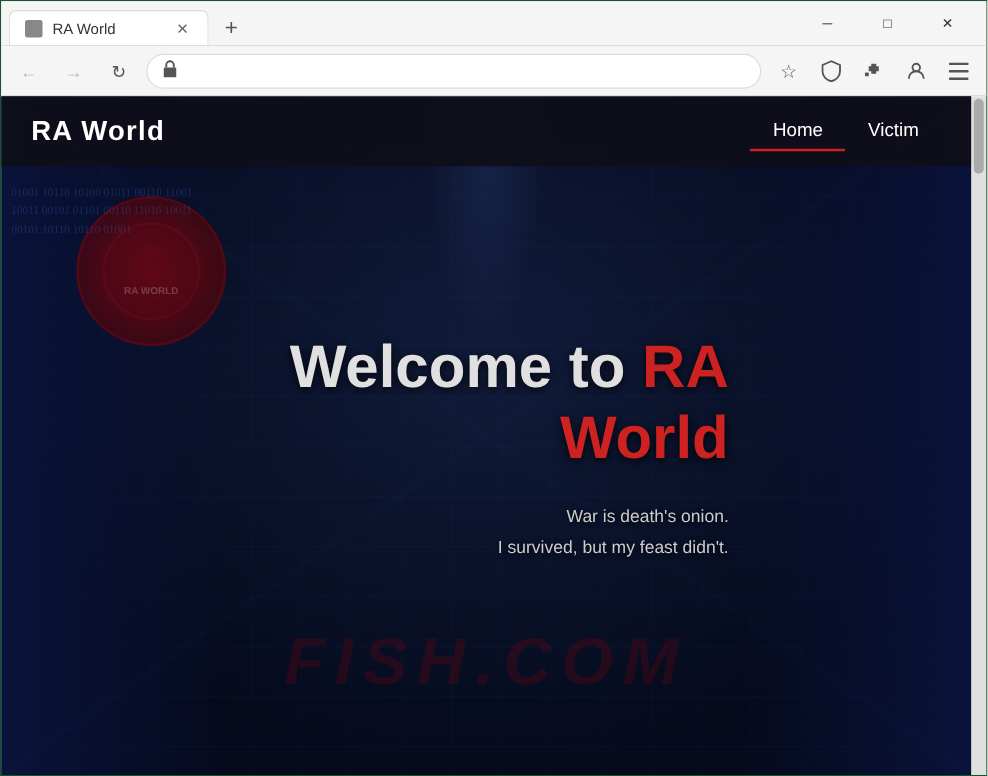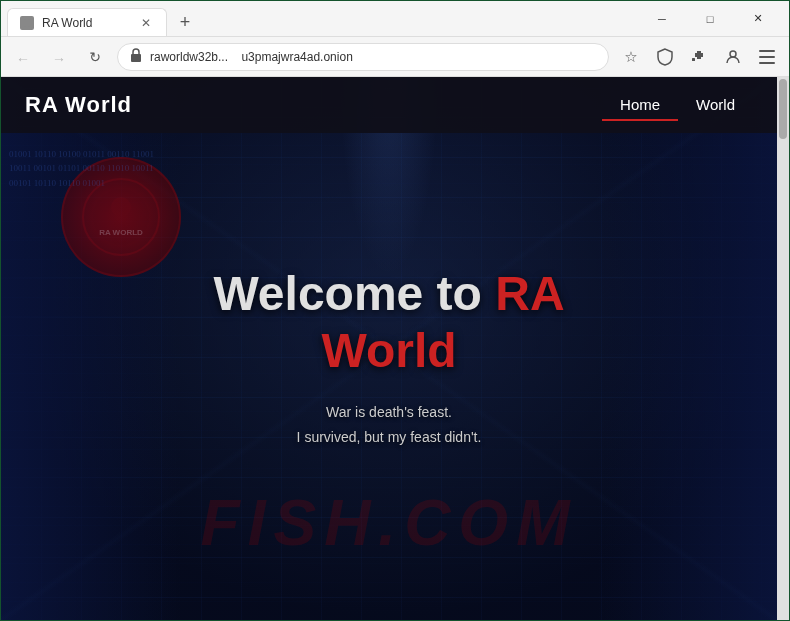--- a/index.html
+++ b/index.html
@@ -209,21 +209,21 @@
       width: 180px;
       background: linear-gradient(to left, rgba(10,20,60,0.9), transparent);
     }
 
     
     .watermark {
       position: absolute;
       bottom: 60px;
       left: 50%;
       transform: translateX(-50%);
-      font-size: 64px;
+      font-size: 53px;
       font-weight: 900;
       color: rgba(180,0,0,0.18);
       letter-spacing: 8px;
       font-style: italic;
       white-space: nowrap;
       text-transform: uppercase;
     }
 
     
     .logo-circle {
@@ -282,21 +282,21 @@
     .nav-link.active {
       border-bottom: 2px solid #cc2222;
     }
 
     
     .hero-content {
       position: absolute;
       top: 50%;
       left: 50%;
       transform: translate(-50%, -45%);
-      text-align: center;
+      text-align: right;
       z-index: 5;
     }
     .hero-title {
       font-size: 48px;
       font-weight: bold;
       color: #e0e0e0;
       line-height: 1.2;
       margin-bottom: 20px;
       text-shadow: 0 2px 8px rgba(0,0,0,0.8);
     }
@@ -386,23 +386,20 @@
     <div class="nav-btn disabled">←</div>
     <div class="nav-btn disabled">→</div>
     <div class="nav-btn">↻</div>
     <div class="url-bar">
       <span class="url-lock">
         <svg width="12" height="14" viewBox="0 0 12 14" fill="#555">
           <rect x="1" y="6" width="10" height="8" rx="1"></rect>
           <path d="M3 6V4a3 3 0 016 0v2" fill="none" stroke="#555" stroke-width="1.5"></path>
         </svg>
       </span>
-      <span class="url-text">
-        <span>raworldw32b...</span>&nbsp;&nbsp;&nbsp;&nbsp;<span>u3pmajwra4ad.onion</span>
-      </span>
     </div>
     <div class="url-bar-right">
       <div class="icon-btn">☆</div>
       <div class="icon-btn">
         <svg width="16" height="18" viewBox="0 0 16 18" fill="none" stroke="#555" stroke-width="1.5">
           <path d="M8 1L1 4v5c0 4 3 7 7 8 4-1 7-4 7-8V4L8 1z"></path>
         </svg>
       </div>
       <div class="icon-btn">
         <svg width="16" height="16" viewBox="0 0 16 16" fill="#555">
@@ -454,29 +451,29 @@
 10011 00101
 01101 00110
 11010 10011
 00101 10110
 10110 01001</div>
 
       <nav class="site-navbar">
         <span class="site-logo">RA World</span>
         <div class="site-nav-links">
           <a class="nav-link active">Home</a>
-          <a class="nav-link">World</a>
+          <a class="nav-link">Victim</a>
         </div>
       </nav>
 
       <div class="hero-content">
         <h1 class="hero-title">
           <span>Welcome to </span><span class="hero-title-highlight">RA World</span>
         </h1>
-        <p class="hero-subtitle">War is death's feast.</p>
+        <p class="hero-subtitle">War is death's onion.</p>
         <p class="hero-subtitle">I survived, but my feast didn't.</p>
       </div>
 
       <div class="watermark">FISH.COM</div>
     </div>
 
     <div class="scrollbar-right">
       <div class="scrollbar-thumb"></div>
     </div>
   </div>

